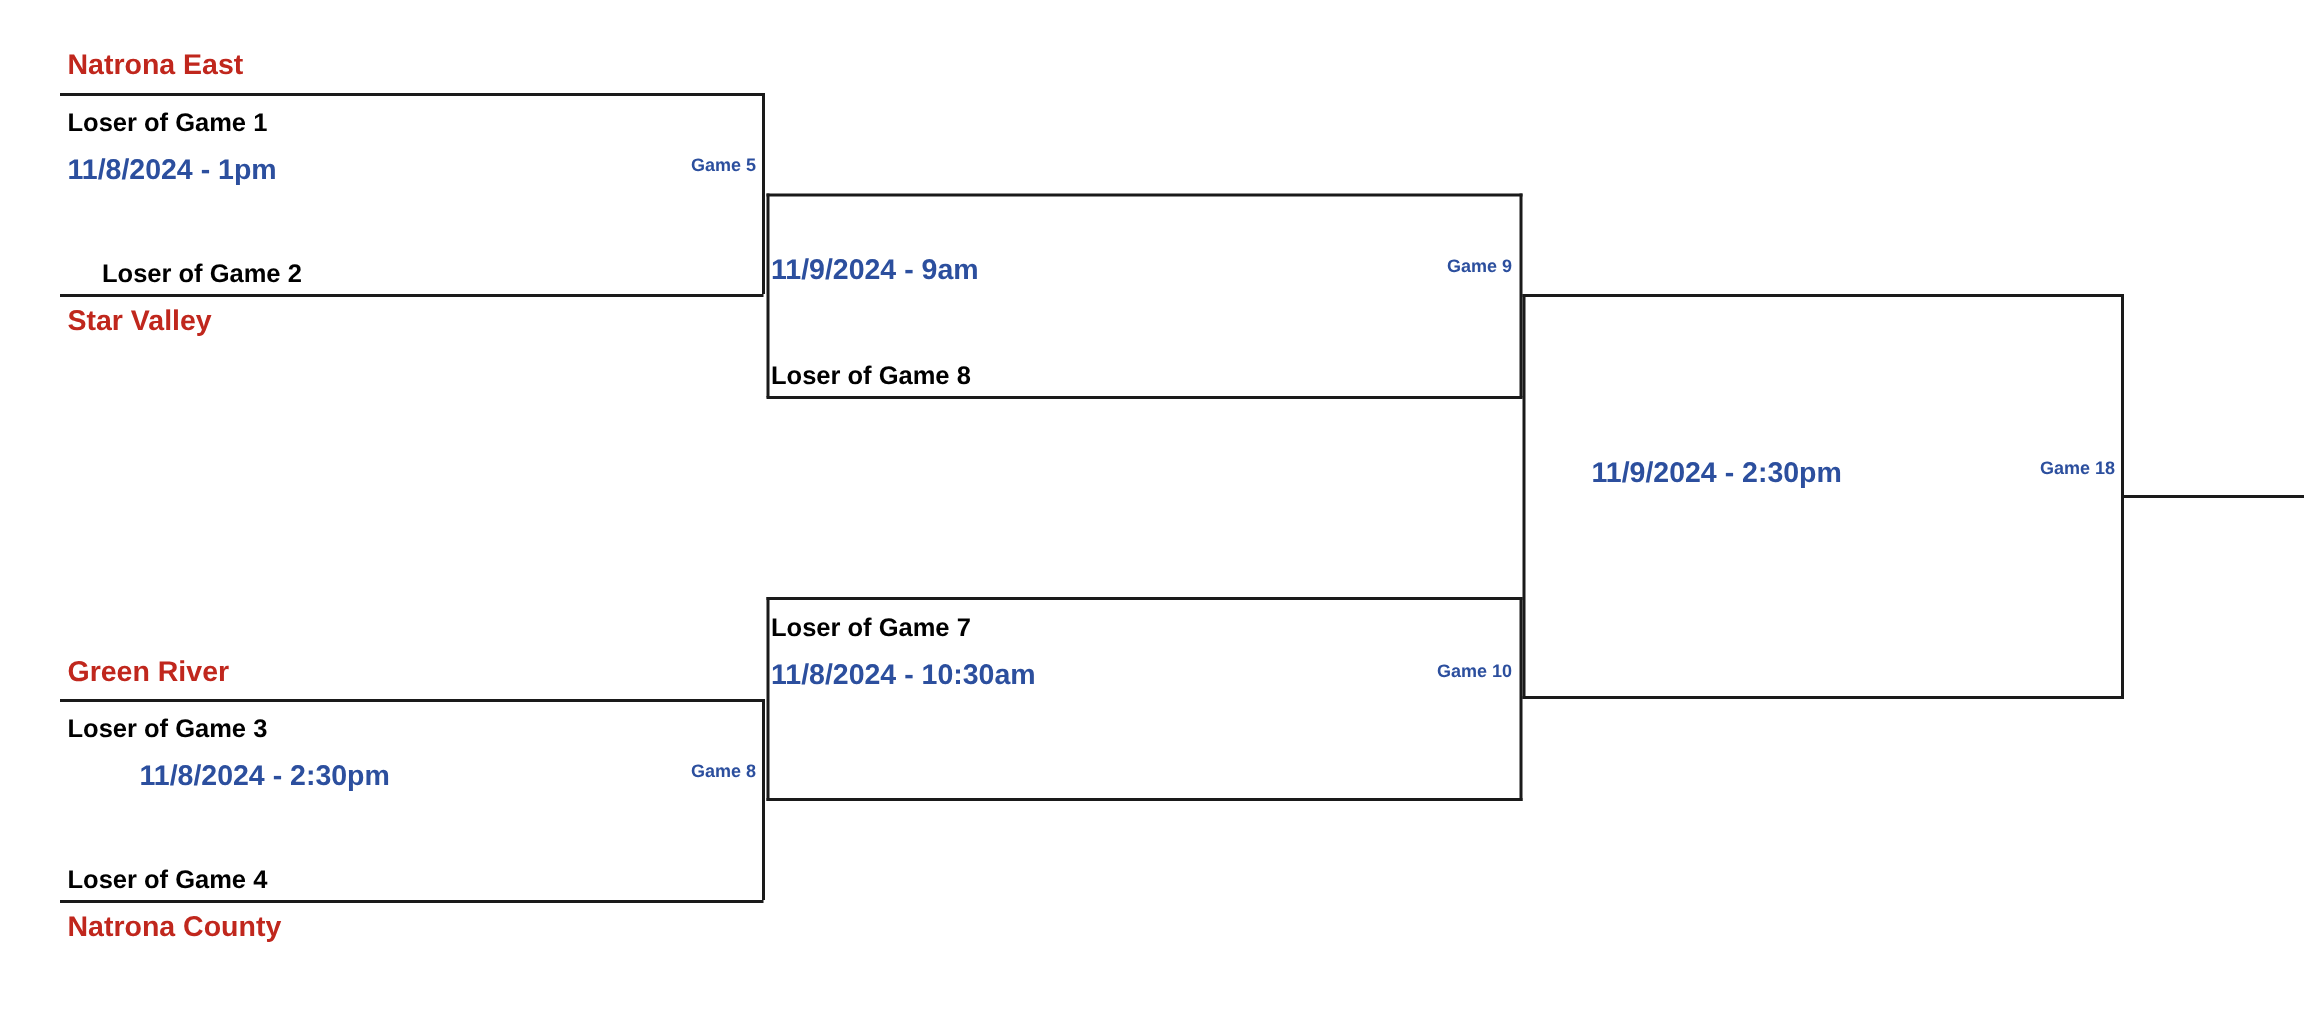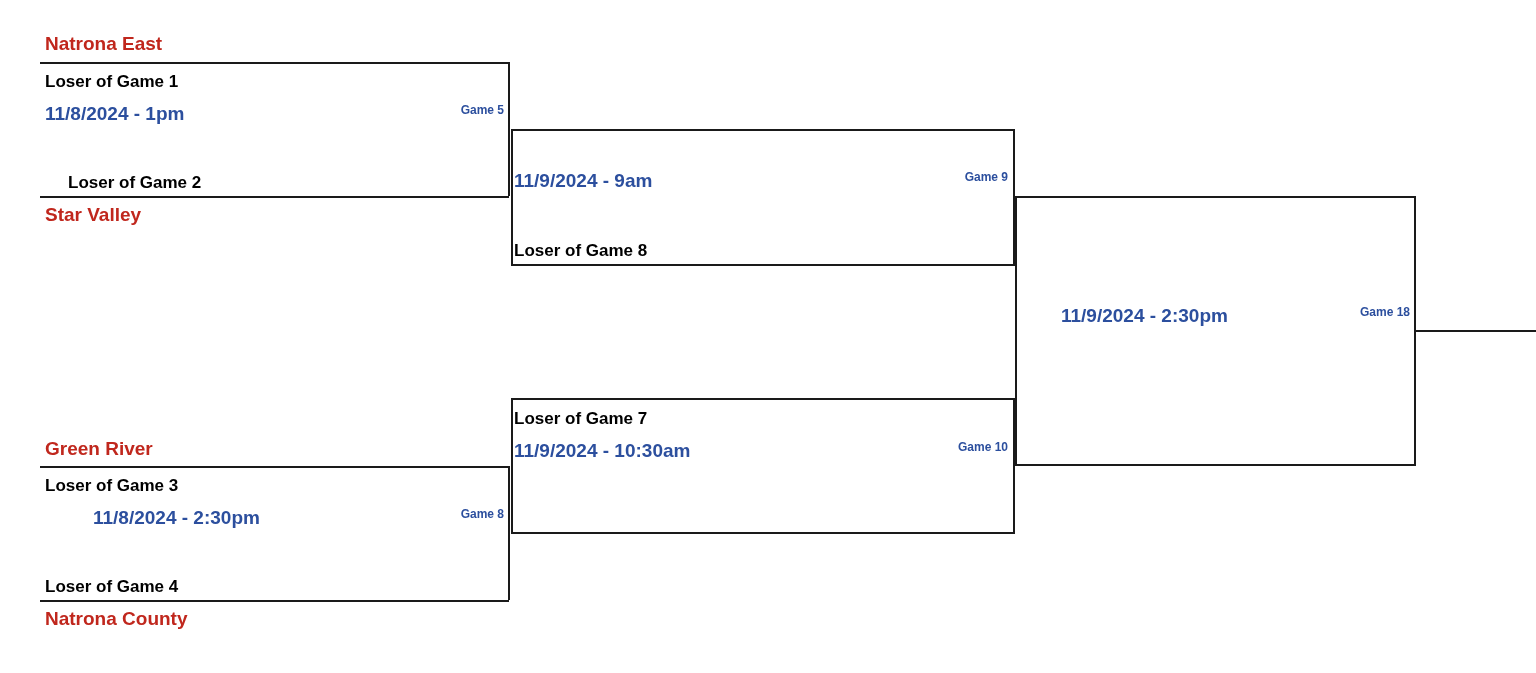--- a/index.html
+++ b/index.html
@@ -92,21 +92,21 @@
   <div class="vline" style="left:1013px; top:129px; height:136px;"></div>
 
   <div class="lbl feeder" style="left:514px; top:242px;">Loser of Game 8</div>
 
   <div class="hline" style="left:511px; top:264px; width:504px;"></div>
 
   <div class="hline" style="left:511px; top:398px; width:504px;"></div>
 
   <div class="lbl feeder" style="left:514px; top:410px;">Loser of Game 7</div>
 
-  <div class="lbl datetime" style="left:514px; top:441px;">11/9/2024 - 10:30am</div>
+  <div class="lbl datetime" style="left:514px; top:441px;">11/8/2024 - 10:30am</div>
 
   <div class="lbl gamename" style="left:800px; top:441px; width:208px;">Game 10</div>
 
   <div class="vline" style="left:511px; top:398px; height:136px;"></div>
 
   <div class="vline" style="left:1013px; top:398px; height:136px;"></div>
 
   <div class="hline" style="left:511px; top:532px; width:504px;"></div>
 
   <div class="lbl seed" style="left:45px; top:439px;">Green River</div>

